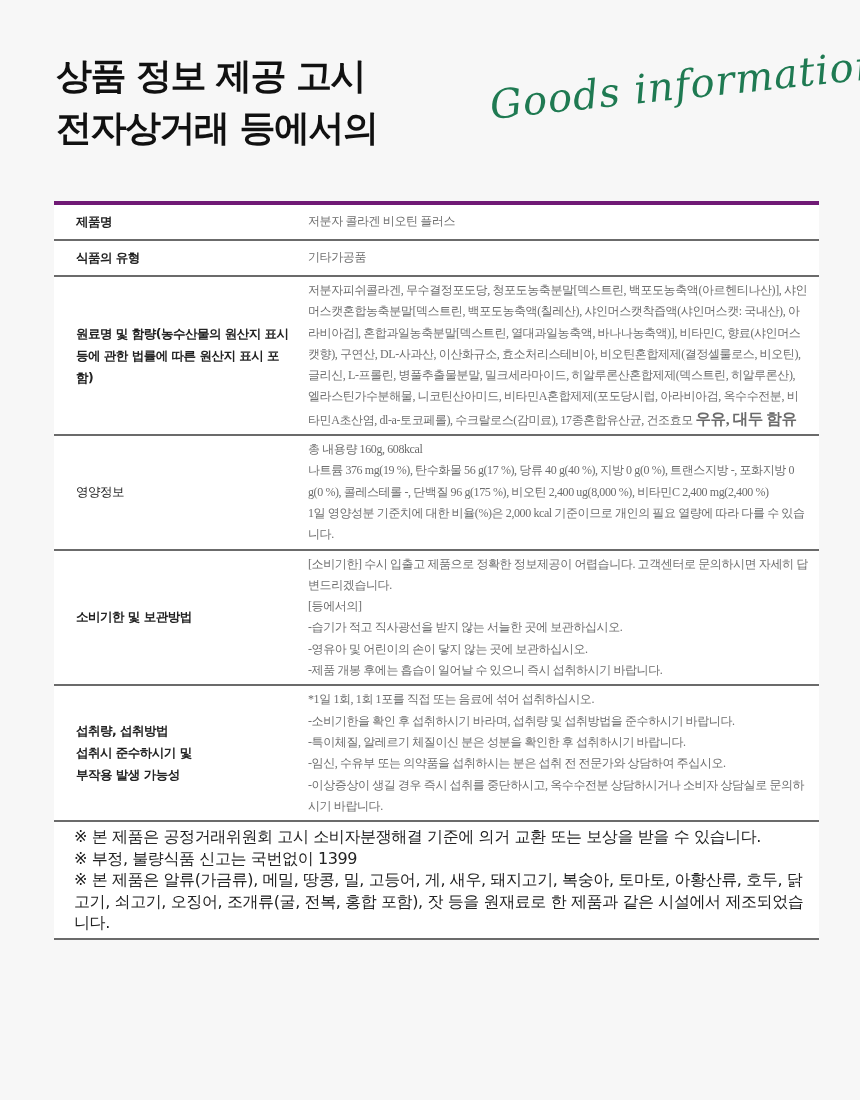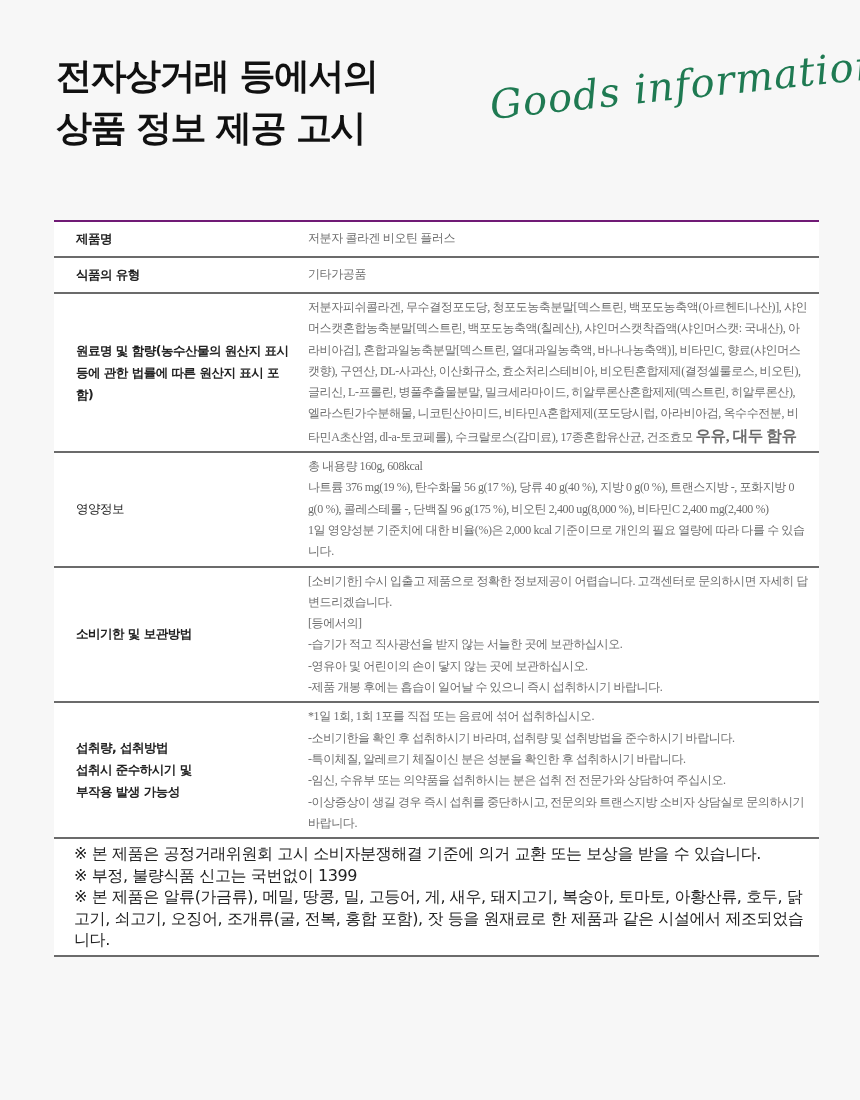--- a/index.html
+++ b/index.html
@@ -15,23 +15,23 @@
     }
     .heading div { white-space: nowrap; }
     .script {
       position: absolute; left: 490px; top: 82px;
       font-family: "DejaVu Serif", serif; font-style: italic;
       font-size: 40px; color: #1f7a52; letter-spacing: 1px;
       transform: rotate(-6deg); transform-origin: left center;
       font-weight: normal; white-space: nowrap;
     }
     .info-table {
-      position: absolute; left: 54px; top: 220px; width: 765px;
+      position: absolute; left: 54px; top: 201px; width: 765px;
       background: #fff; border-collapse: collapse;
-      border-top: 2px solid #701a75;
+      border-top: 4px solid #701a75;
     }
     .info-table td {
       border-bottom: 2px solid #6b6b6b;
       vertical-align: middle; padding: 0;
     }
     .label {
       width: 220px; padding-left: 22px !important;
       font-size: 12.5px; font-weight: bold; color: #222;
       line-height: 22px; letter-spacing: -0.5px;
     }
@@ -47,22 +47,22 @@
     .notes {
       padding: 4px 10px 4px 20px !important;
       font-size: 16px; color: #222; line-height: 21.5px; letter-spacing: -0.4px;
     }
     .notes .line { display: block; }
   </style>
 </head>
 <body>
 
 <div class="heading">
+  <div>상품 정보 제공 고시</div>
   <div>전자상거래 등에서의</div>
-  <div>상품 정보 제공 고시</div>
 </div>
 <div class="script">Goods information</div>
 
 <table class="info-table">
   <tbody>
       <tr class="row-single">
     <td class="label">제품명</td>
     <td class="value">저분자 콜라겐 비오틴 플러스</td>
   </tr>
   <tr class="row-single">
@@ -97,21 +97,21 @@
     <td class="label">
       <span class="line" style="display:block">섭취량, 섭취방법</span>
       <span class="line" style="display:block">섭취시 준수하시기 및</span>
       <span class="line" style="display:block">부작용 발생 가능성</span>
     </td>
     <td class="value">
       <span class="line">*1일 1회, 1회 1포를 직접 또는 음료에 섞어 섭취하십시오.</span>
       <span class="line">-소비기한을 확인 후 섭취하시기 바라며, 섭취량 및 섭취방법을 준수하시기 바랍니다.</span>
       <span class="line">-특이체질, 알레르기 체질이신 분은 성분을 확인한 후 섭취하시기 바랍니다.</span>
       <span class="line">-임신, 수유부 또는 의약품을 섭취하시는 분은 섭취 전 전문가와 상담하여 주십시오.</span>
-      <span class="line">-이상증상이 생길 경우 즉시 섭취를 중단하시고, 전문의와 트랜스지방 소비자 상담실로 문의하시기 바랍니다.</span>
+      <span class="line">-이상증상이 생길 경우 즉시 섭취를 중단하시고, 옥수수전분 상담하시거나 소비자 상담실로 문의하시기 바랍니다.</span>
     </td>
   </tr>
   <tr>
     <td class="notes" colspan="2">
       <span class="line">※ 본 제품은 공정거래위원회 고시 소비자분쟁해결 기준에 의거 교환 또는 보상을 받을 수 있습니다.</span>
       <span class="line">※ 부정, 불량식품 신고는 국번없이 1399</span>
       <span class="line">※ 본 제품은 알류(가금류), 메밀, 땅콩, 밀, 고등어, 게, 새우, 돼지고기, 복숭아, 토마토, 아황산류, 호두, 닭고기, 쇠고기, 오징어, 조개류(굴, 전복, 홍합 포함), 잣 등을 원재료로 한 제품과 같은 시설에서 제조되었습니다.</span>
     </td>
   </tr>
 </tbody>

